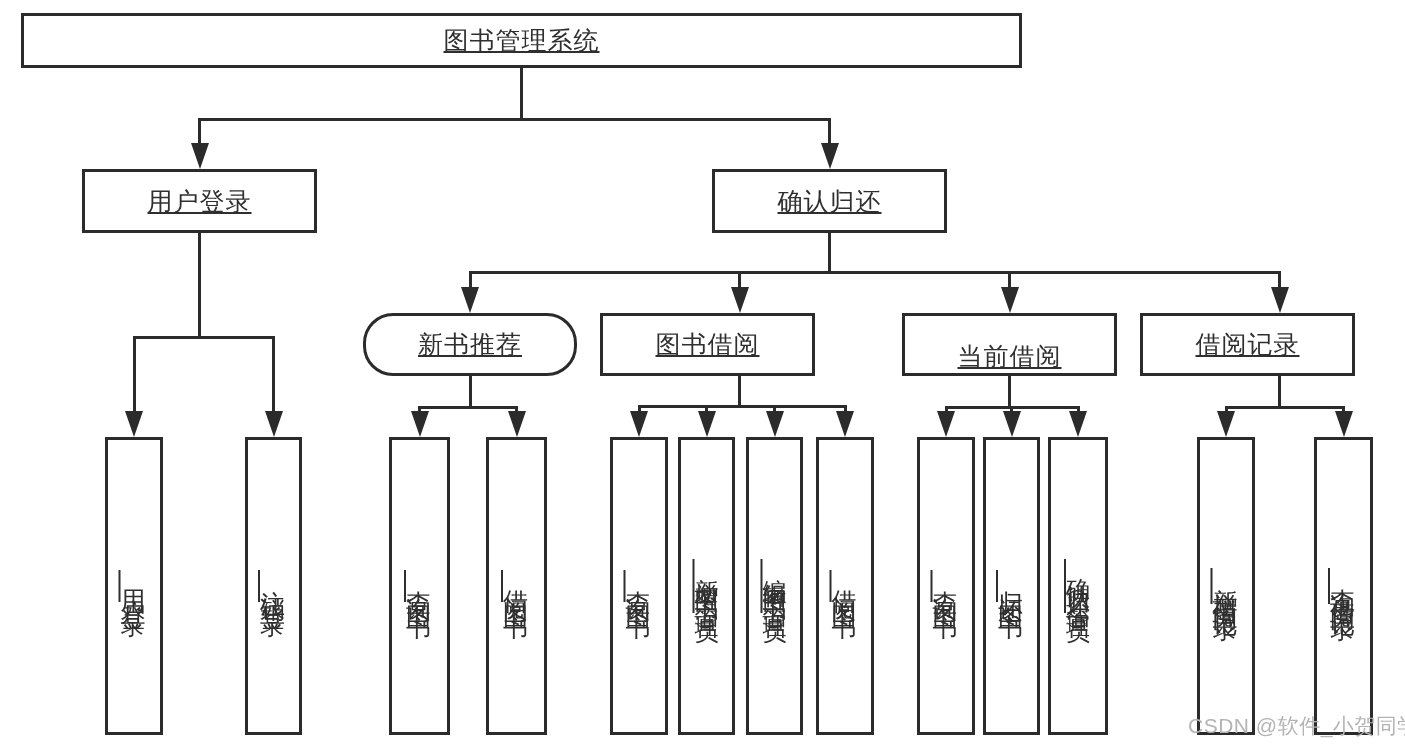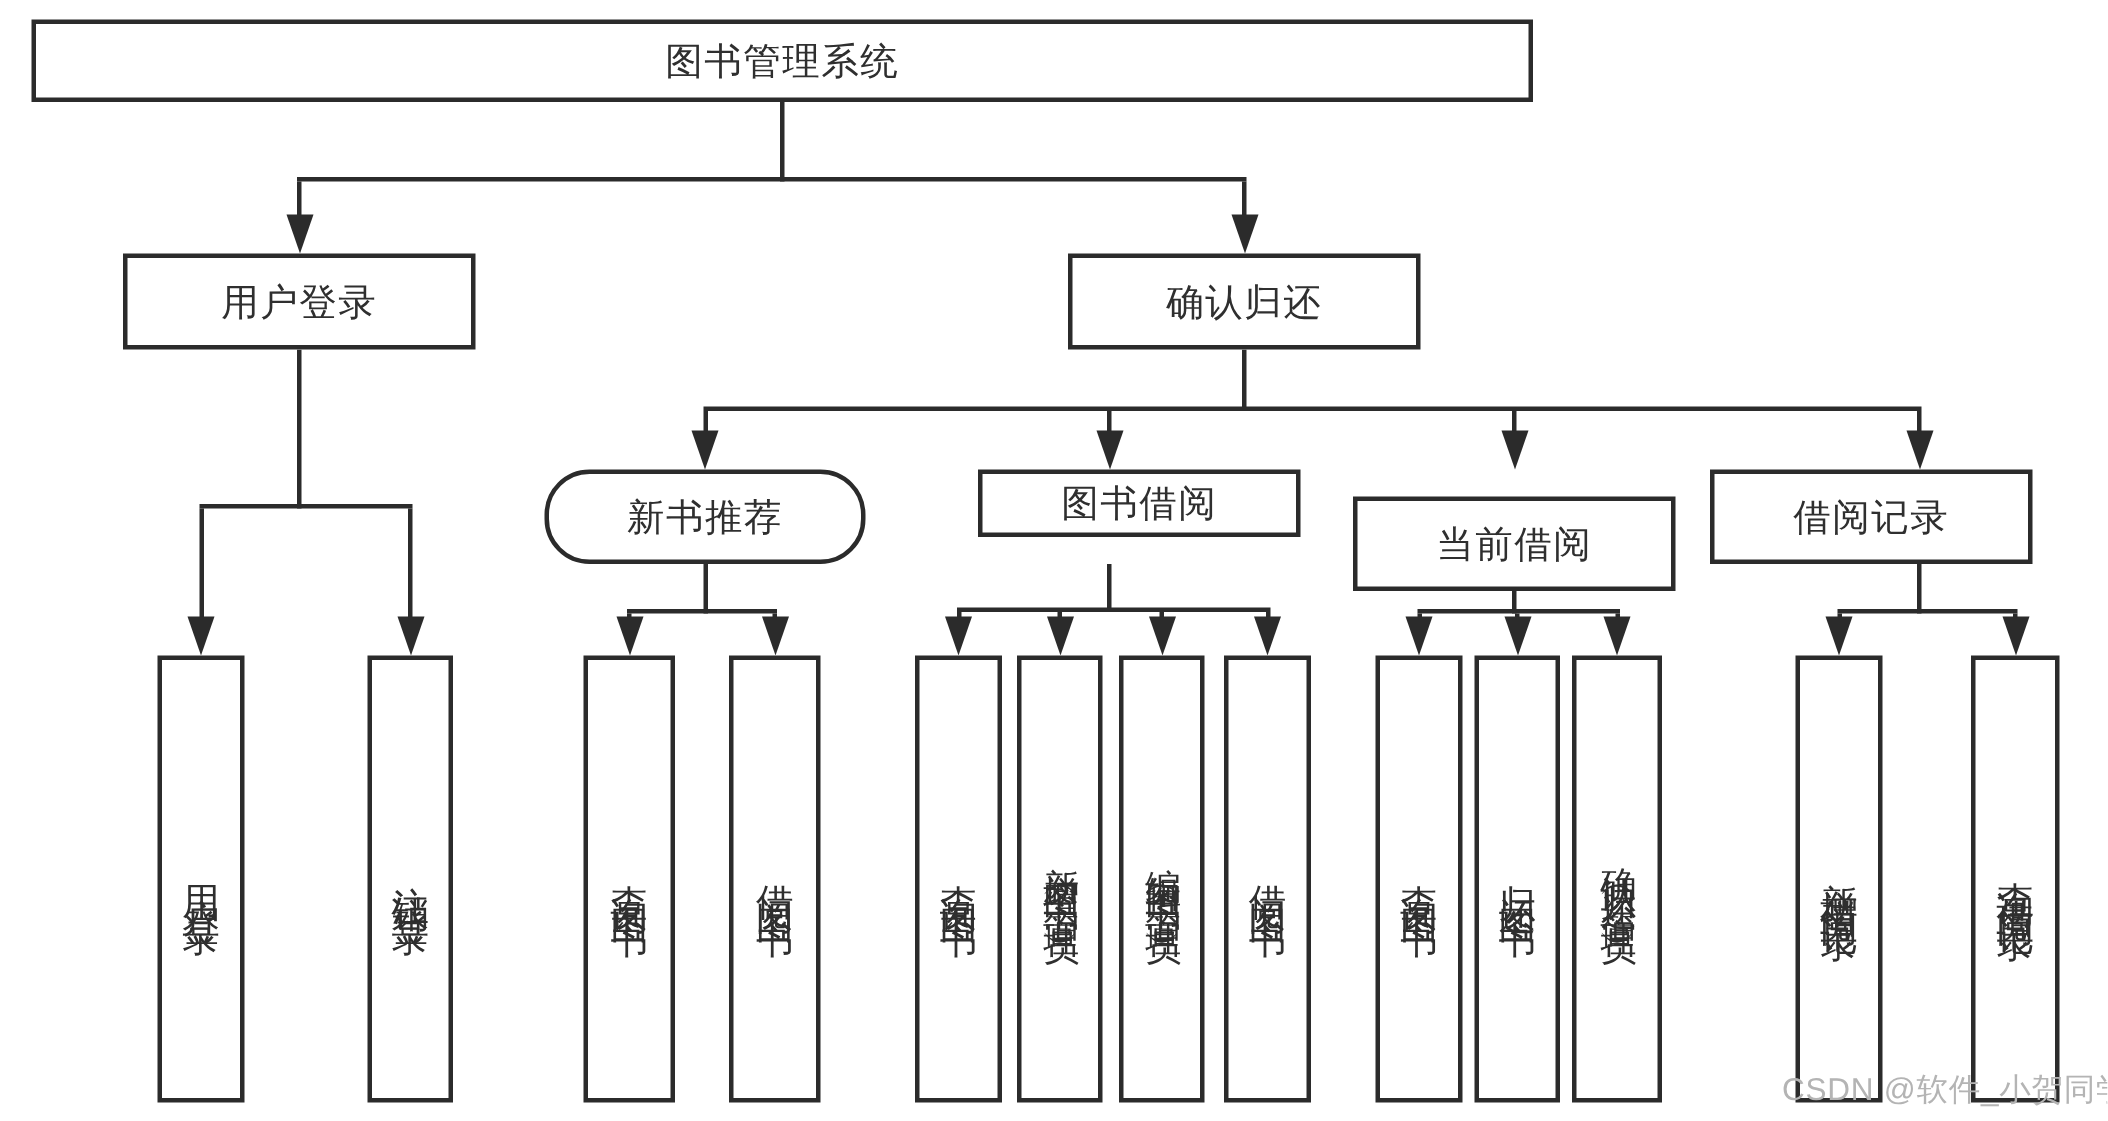--- a/index.html
+++ b/index.html
@@ -18,20 +18,21 @@
   }
   .node {
     position: absolute;
     box-sizing: border-box;
     border: 3px solid var(--line, #2b2b2b);
     background: #ffffff;
     display: flex;
     align-items: center;
     justify-content: center;
     color: var(--text, #2f2f2f);
+    text-decoration: underline;
   }
   .node .htext {
     font-size: 25px;
     letter-spacing: 1px;
     white-space: nowrap;
   }
   .node .vtext {
     writing-mode: vertical-rl;
     text-orientation: mixed;
     white-space: nowrap;
@@ -125,24 +126,24 @@
       </div>
       <div class="node h" style="left: 82px; top: 169px; width: 235px; height: 64px;">
         <span class="htext">用户登录</span>
       </div>
       <div class="node h" style="left: 712px; top: 169px; width: 235px; height: 64px;">
         <span class="htext">确认归还</span>
       </div>
       <div class="node h" style="left: 363px; top: 313px; width: 214px; height: 63px; border-radius: 30px;">
         <span class="htext">新书推荐</span>
       </div>
-      <div class="node h" style="left: 652px; top: 313px; width: 215px; height: 45px;">
+      <div class="node h" style="left: 600px; top: 313px; width: 215px; height: 63px;">
         <span class="htext">图书借阅</span>
       </div>
-      <div class="node h" style="left: 902px; top: 331px; width: 215px; height: 63px;">
+      <div class="node h" style="left: 902px; top: 313px; width: 215px; height: 63px; align-items: flex-end;">
         <span class="htext">当前借阅</span>
       </div>
       <div class="node h" style="left: 1140px; top: 313px; width: 215px; height: 63px;">
         <span class="htext">借阅记录</span>
       </div>
       <div class="node v-lg" style="left: 105px; top: 437px; width: 58px; height: 298px;">
         <span class="vtext">用户登录</span>
       </div>
       <div class="node v-lg" style="left: 245px; top: 437px; width: 57px; height: 298px;">
         <span class="vtext">注销登录</span>

